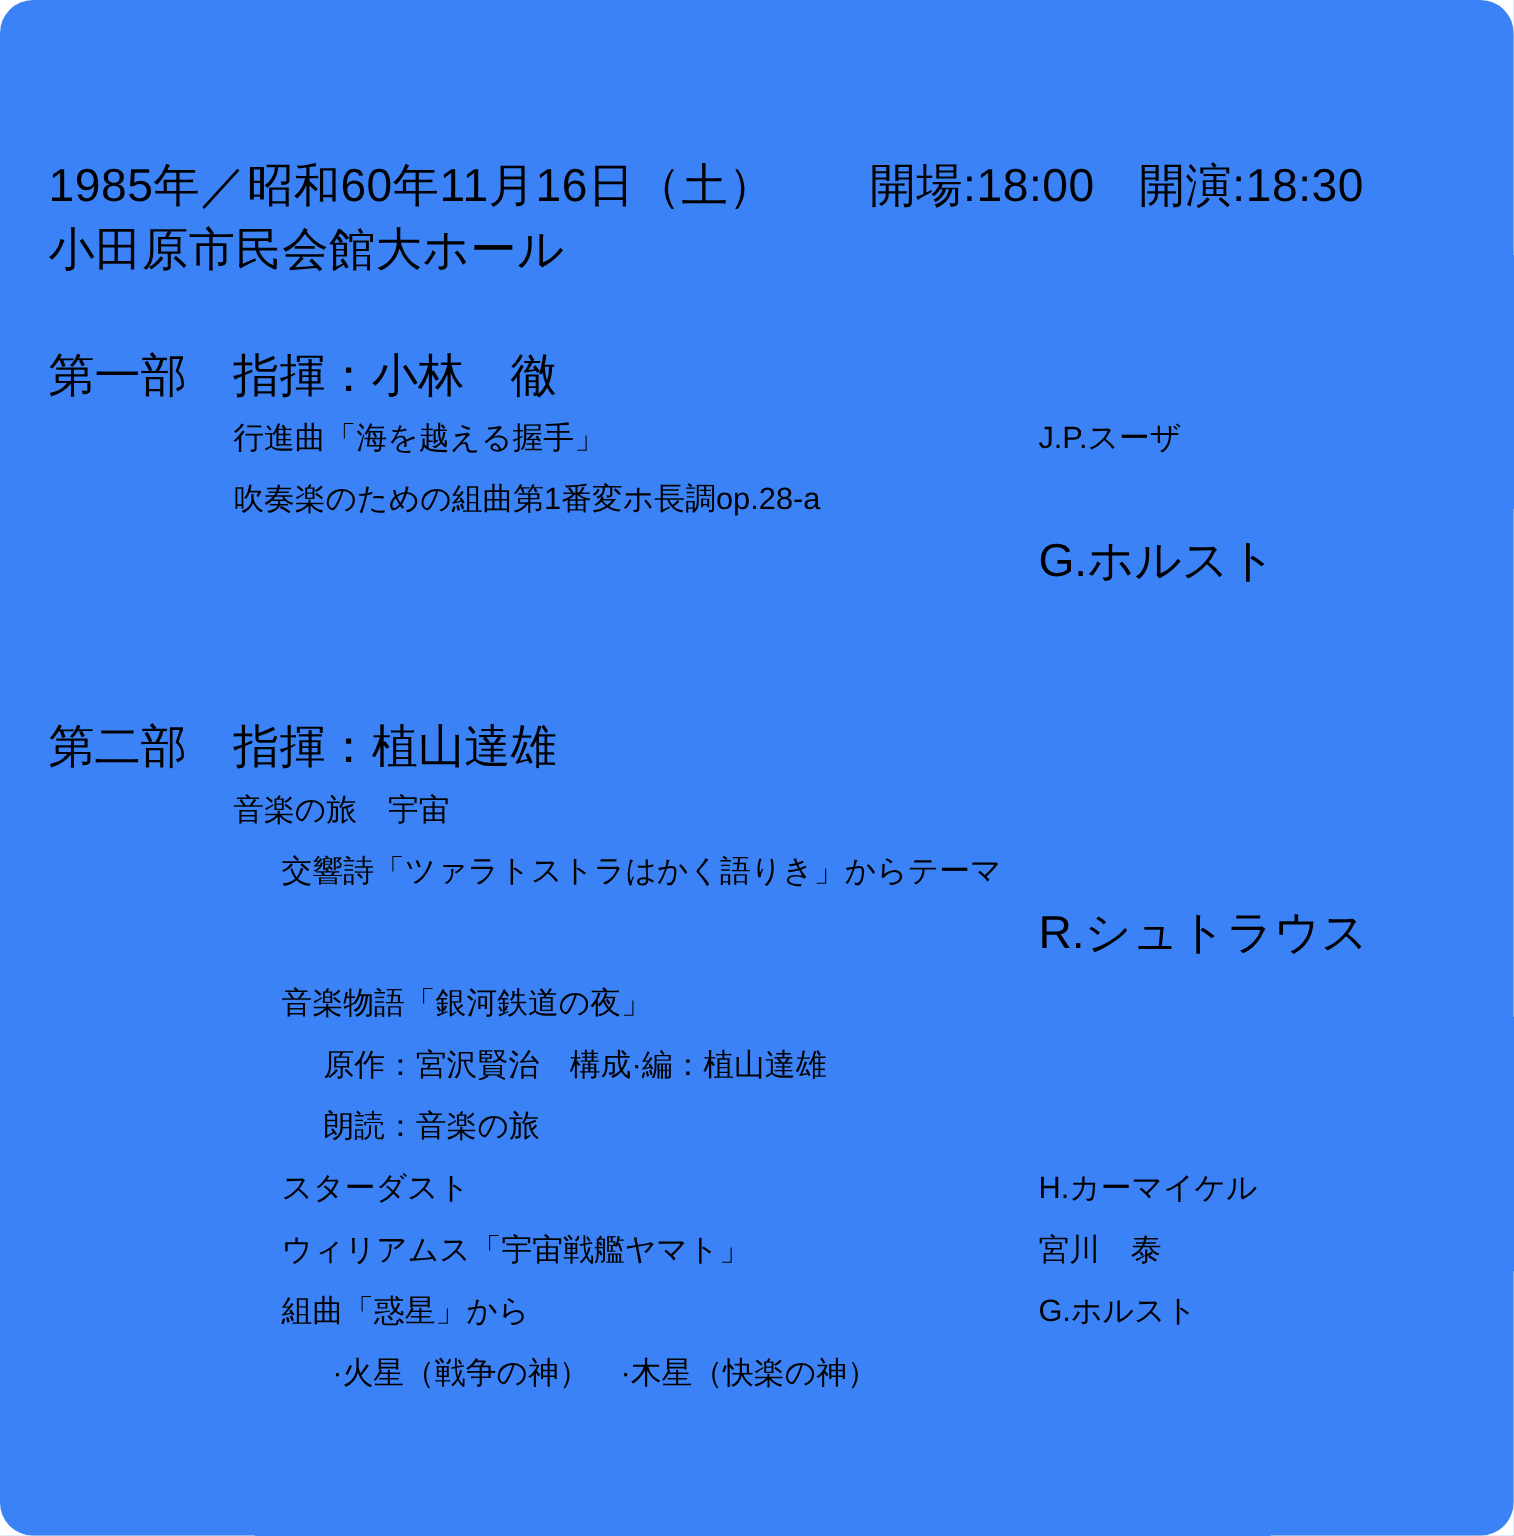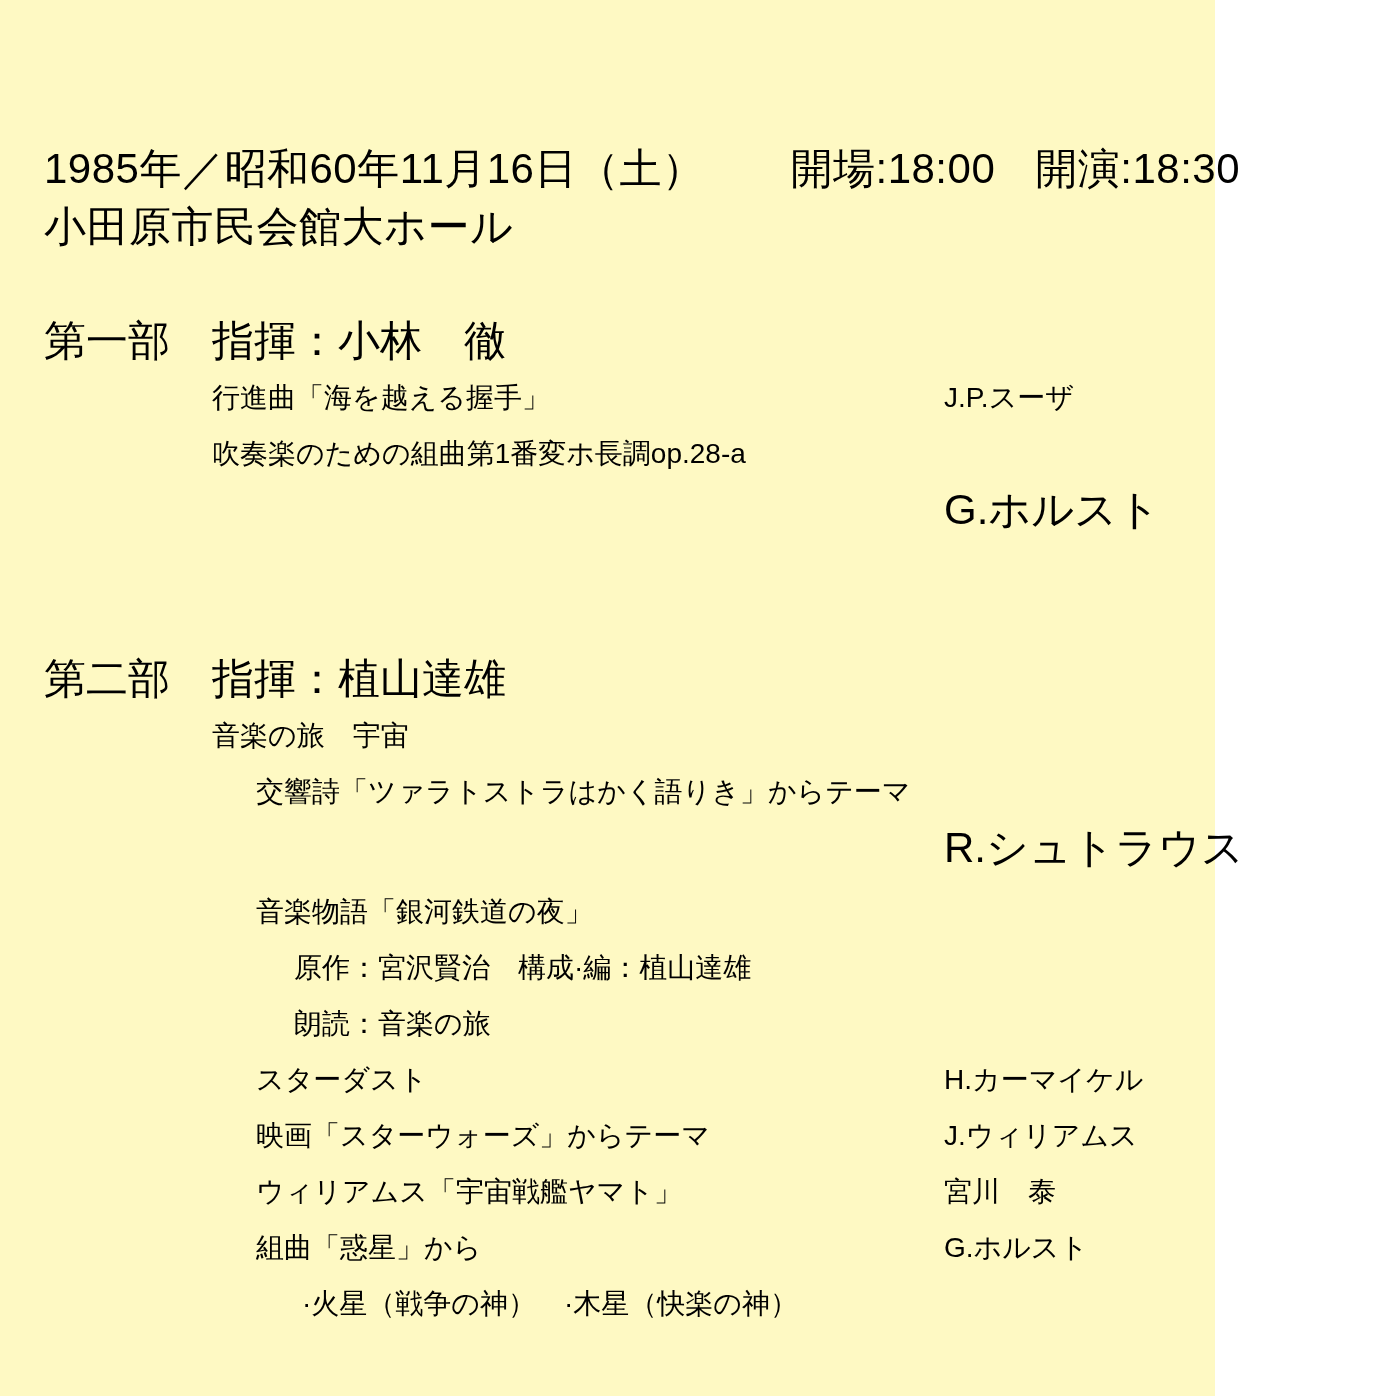--- a/index.html
+++ b/index.html
@@ -12,23 +12,24 @@
     height: 1396px;
     font-family: "Liberation Sans", "DejaVu Sans", sans-serif;
     color: #000000;
     position: relative;
     overflow: hidden;
   }
   .page {
     position: absolute;
     left: 0;
     top: 0;
-    width: 1215px;
+    width: 1376px;
     height: 1396px;
-    background: #fef9c3;
+    background: #3b82f6;
+    border-radius: 30px;
   }
   
   .header-block {
     position: absolute;
     left: 44px;
     top: 140px;
     width: 1290px;
   }
   .header-line1 {
     font-size: 42px;
@@ -151,24 +152,20 @@
       <span class="title">原作：宮沢賢治　構成·編：植山達雄</span>
     </div>
     <div class="row indent-3">
       <span class="title">朗読：音楽の旅</span>
     </div>
     <div class="row indent-2">
       <span class="title">スターダスト</span>
       <span class="composer">H.カーマイケル</span>
     </div>
     <div class="row indent-2">
-      <span class="title">映画「スターウォーズ」からテーマ</span>
-      <span class="composer">J.ウィリアムス</span>
-    </div>
-    <div class="row indent-2">
       <span class="title">ウィリアムス「宇宙戦艦ヤマト」</span>
       <span class="composer">宮川　泰</span>
     </div>
     <div class="row indent-2">
       <span class="title">組曲「惑星」から</span>
       <span class="composer">G.ホルスト</span>
     </div>
     <div class="row indent-4">
       <span class="title">·火星（戦争の神）　·木星（快楽の神）</span>
     </div>

